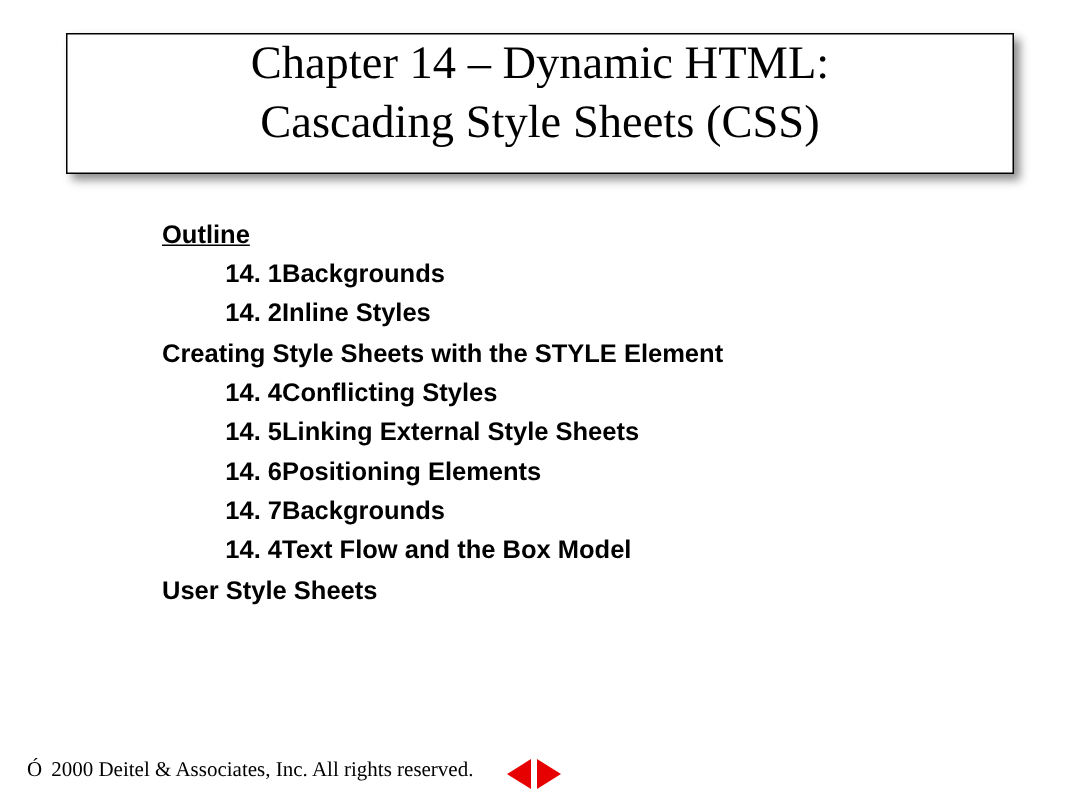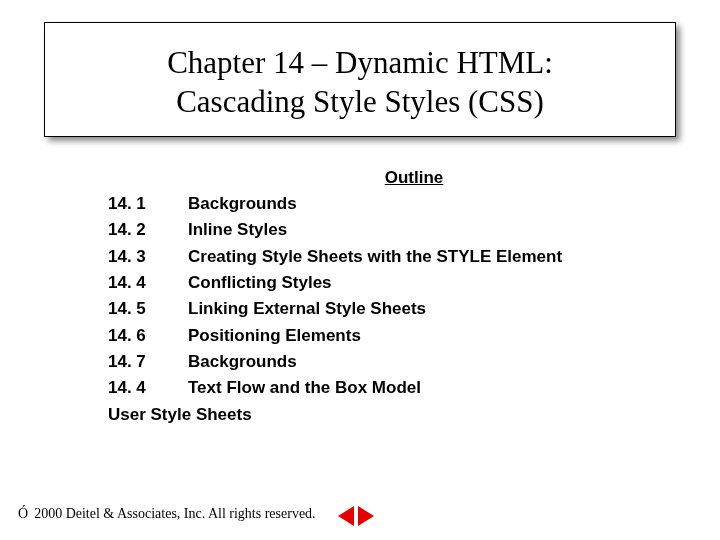--- a/index.html
+++ b/index.html
@@ -8,43 +8,43 @@
     width: 720px;
     height: 540px;
     background: #ffffff;
     font-family: "Times New Roman", Times, serif;
     position: relative;
     overflow: hidden;
   }
   .title-box {
     border: 1.5px solid #000;
     margin: 22px 44px 0 44px;
-    padding: 21px 8px 14px 8px;
+    padding: 0 8px 14px 8px;
     box-shadow: 4px 4px 6px rgba(0,0,0,0.45);
     text-align: center;
     font-size: 31px;
     line-height: 1.25;
     font-weight: normal;
   }
   .outline-block {
     margin: 28px 0 0 108px;
     font-family: Arial, Helvetica, sans-serif;
     font-size: 17px;
     font-weight: bold;
     line-height: 1.55;
   }
   .outline-heading {
     text-decoration: underline;
-    text-align: center;
   }
   .outline-row {
     display: flex;
   }
   .outline-num {
     width: 80px;
+    text-align: right;
   }
   .footer {
     position: absolute;
     left: 18px;
     bottom: 18px;
     font-family: "Times New Roman", Times, serif;
     font-size: 14px;
     display: flex;
     align-items: center;
     gap: 2px;
@@ -71,36 +71,35 @@
   }
   .arrow-right {
     border-left: 16px solid #e60000;
   }
 </style>
 </head>
 <body>
 
 <div class="title-box">
   <div>Chapter 14 – Dynamic HTML:</div>
-  <div>Cascading Style Styles (CSS)</div>
+  <div>Cascading Style Sheets (CSS)</div>
 </div>
 
 <div class="outline-block">
   <div class="outline-heading">Outline</div>
   <div id="outline-rows">
       <div class="outline-row">
         <span class="outline-num">14. 1</span>
         <span>Backgrounds</span>
       </div>
       <div class="outline-row">
         <span class="outline-num">14. 2</span>
         <span>Inline Styles</span>
       </div>
       <div class="outline-row">
-        <span class="outline-num">14. 3</span>
         <span>Creating Style Sheets with the STYLE Element</span>
       </div>
       <div class="outline-row">
         <span class="outline-num">14. 4</span>
         <span>Conflicting Styles</span>
       </div>
       <div class="outline-row">
         <span class="outline-num">14. 5</span>
         <span>Linking External Style Sheets</span>
       </div>

